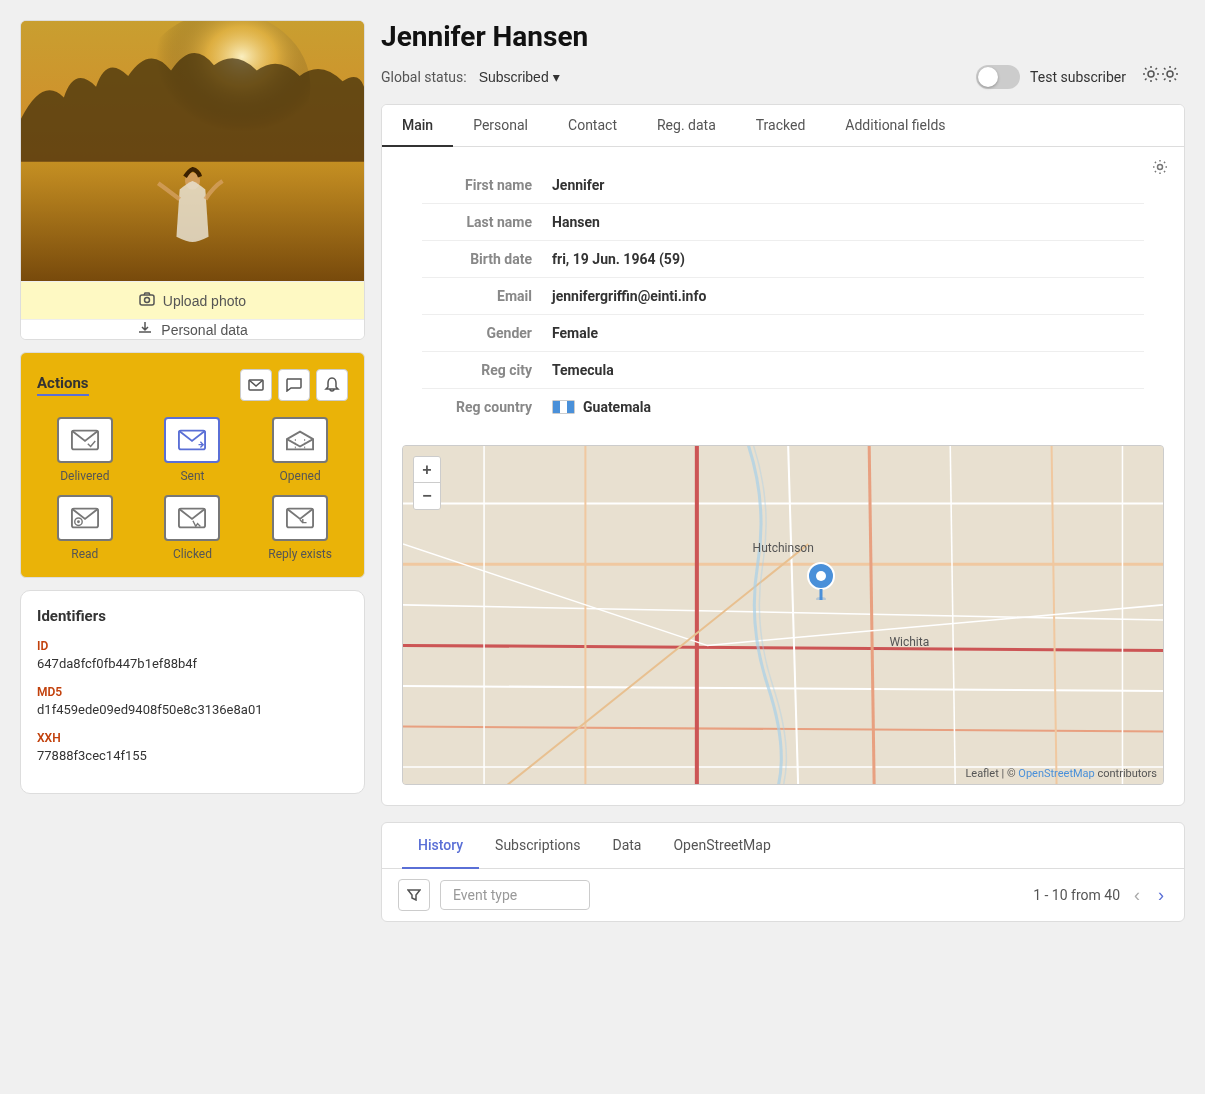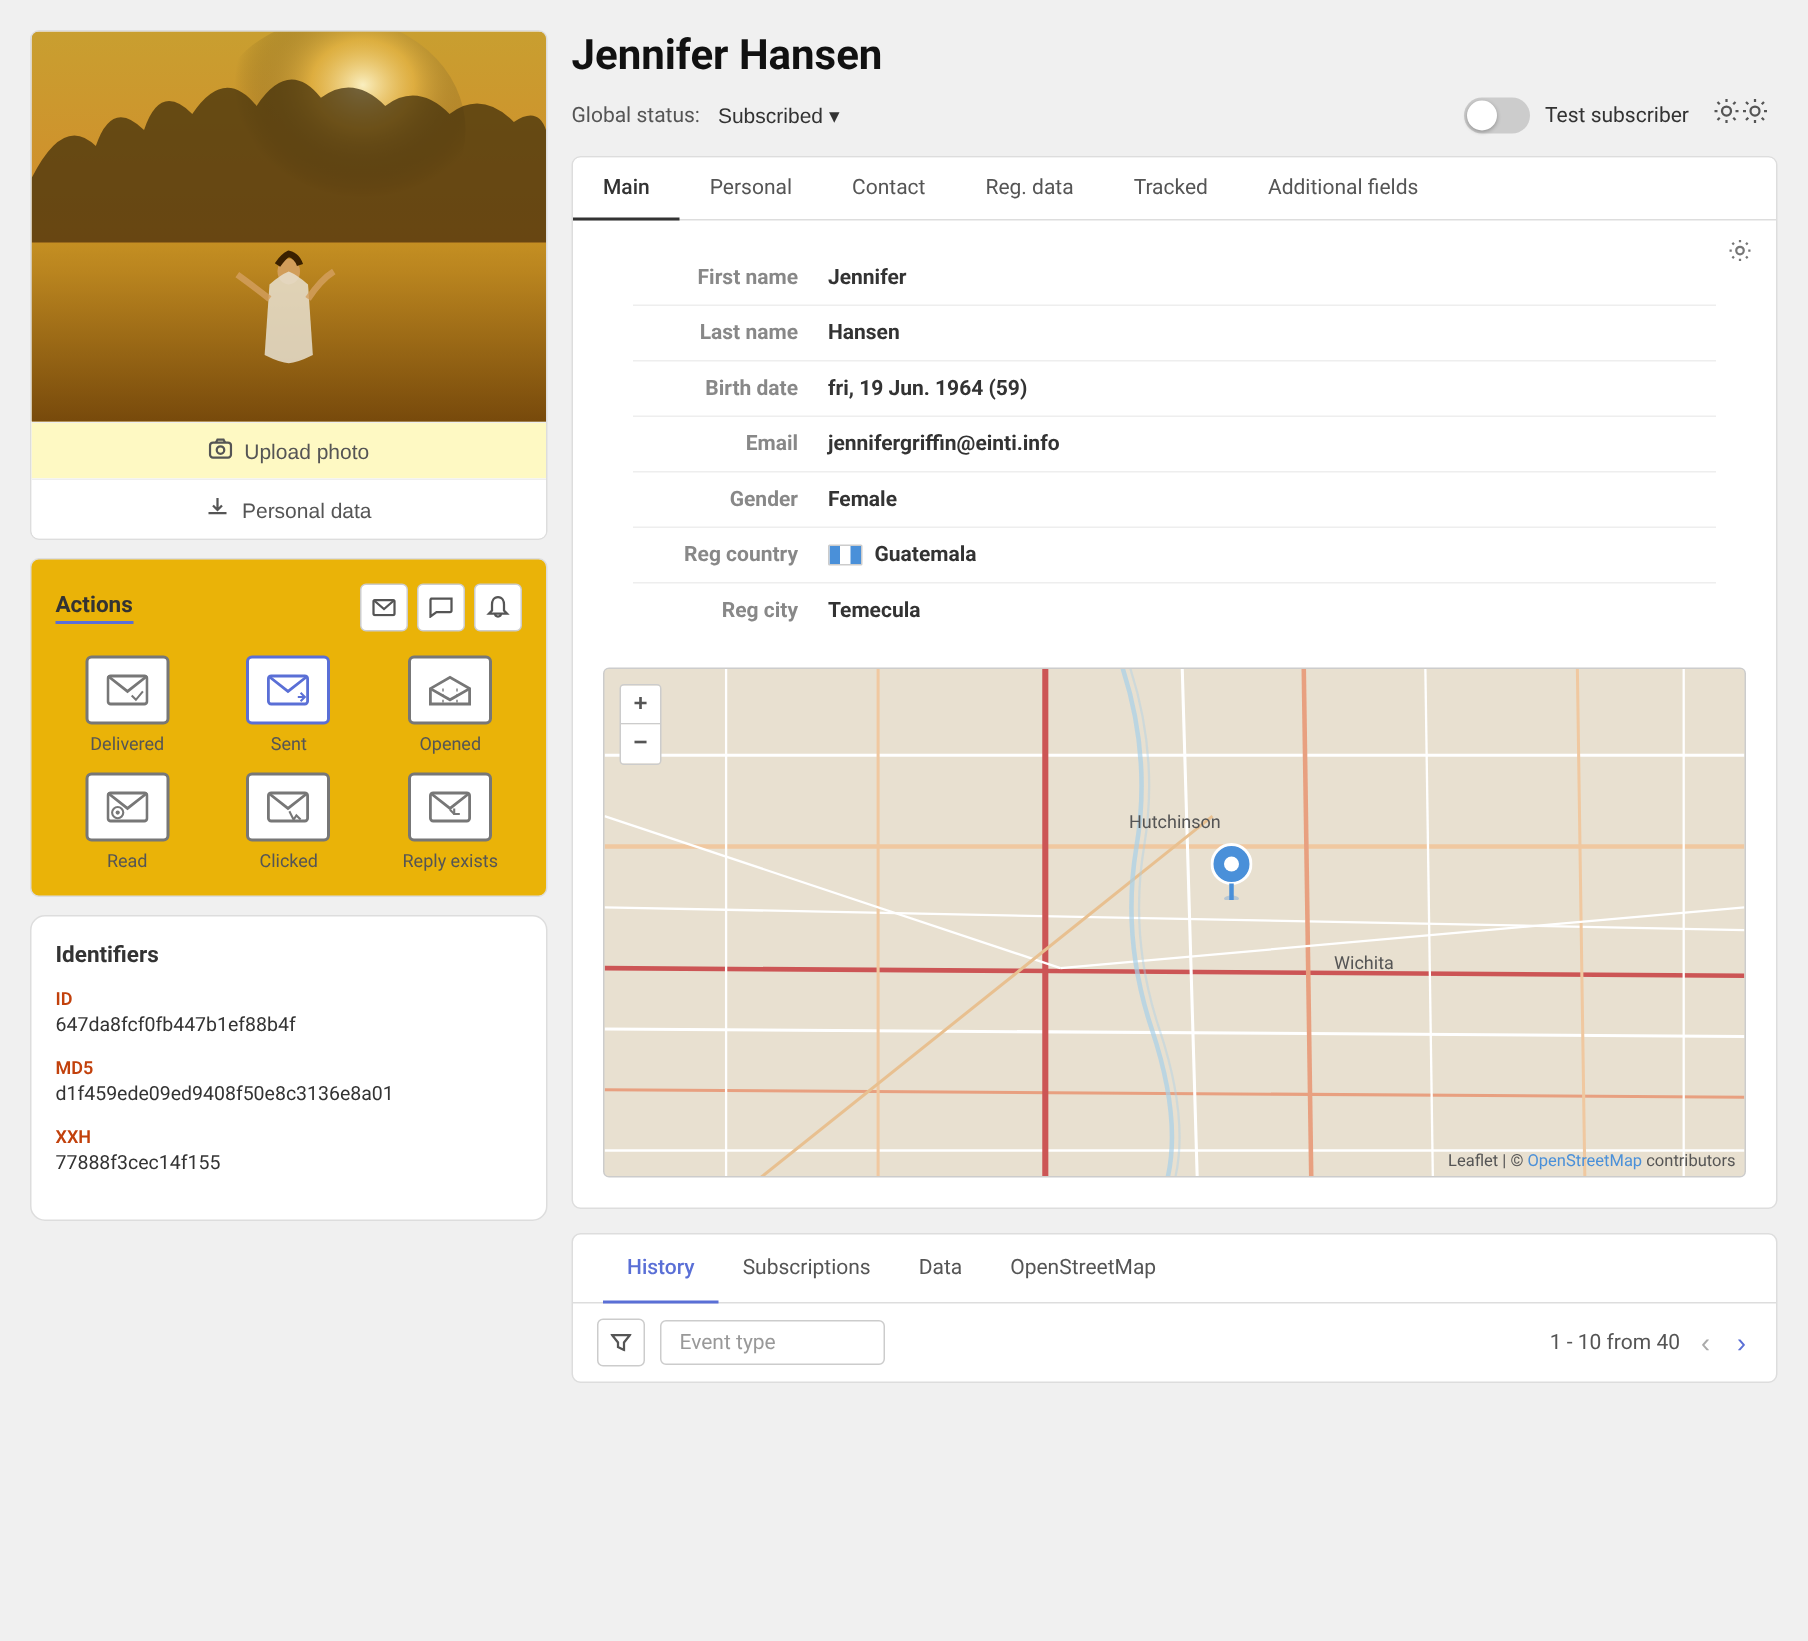--- a/index.html
+++ b/index.html
@@ -55,21 +55,20 @@
       cursor: pointer;
       color: #555;
       font-size: 14px;
       width: 100%;
     }
     .personal-data-btn {
       display: flex;
       align-items: center;
       justify-content: center;
       gap: 8px;
-      padding: 10px;
       border: none;
       background: #fff;
       border-top: 1px solid #eee;
       cursor: pointer;
       color: #555;
       font-size: 14px;
       width: 100%;
     }
 
     .actions-card {
@@ -673,34 +672,34 @@
         </div>
         <div class="field-row">
           <span class="field-label">Email</span>
           <span class="field-value">jennifergriffin@einti.info</span>
         </div>
         <div class="field-row">
           <span class="field-label">Gender</span>
           <span class="field-value">Female</span>
         </div>
         <div class="field-row">
+          <span class="field-label">Reg city</span>
+          <span class="field-value">Temecula</span>
+        </div>
+        <div class="field-row">
           <span class="field-label">Reg country</span>
           <span class="field-value">
 
             <span style="display:inline-flex;border:1px solid #ccc;height:14px;overflow:hidden;border-radius:1px;">
               <span style="width:7px;background:#4a90d9;display:inline-block;"></span>
               <span style="width:7px;background:#fff;display:inline-block;"></span>
               <span style="width:7px;background:#4a90d9;display:inline-block;"></span>
             </span>
             <span>Guatemala</span>
           </span>
-        </div>
-        <div class="field-row">
-          <span class="field-label">Reg city</span>
-          <span class="field-value">Temecula</span>
         </div>
       </div>
 
       <div class="map-container">
 
         <svg viewBox="0 0 750 340" style="position:absolute;inset:0;width:100%;height:100%;" preserveAspectRatio="xMidYMid slice">
           <rect width="750" height="340" fill="#e8e0d0"></rect>
 
           <line x1="0" y1="60" x2="750" y2="60" stroke="#fff" stroke-width="2"></line>
           <line x1="0" y1="120" x2="750" y2="120" stroke="#f0c8a0" stroke-width="3"></line>

